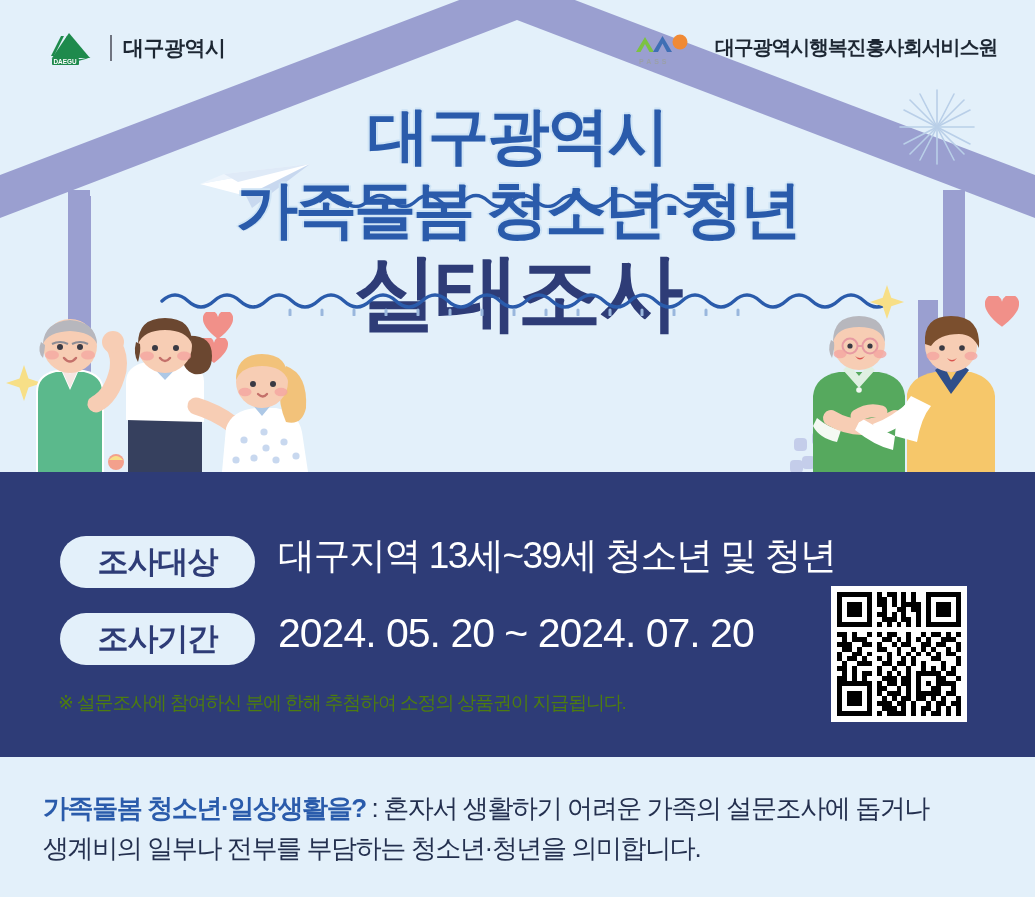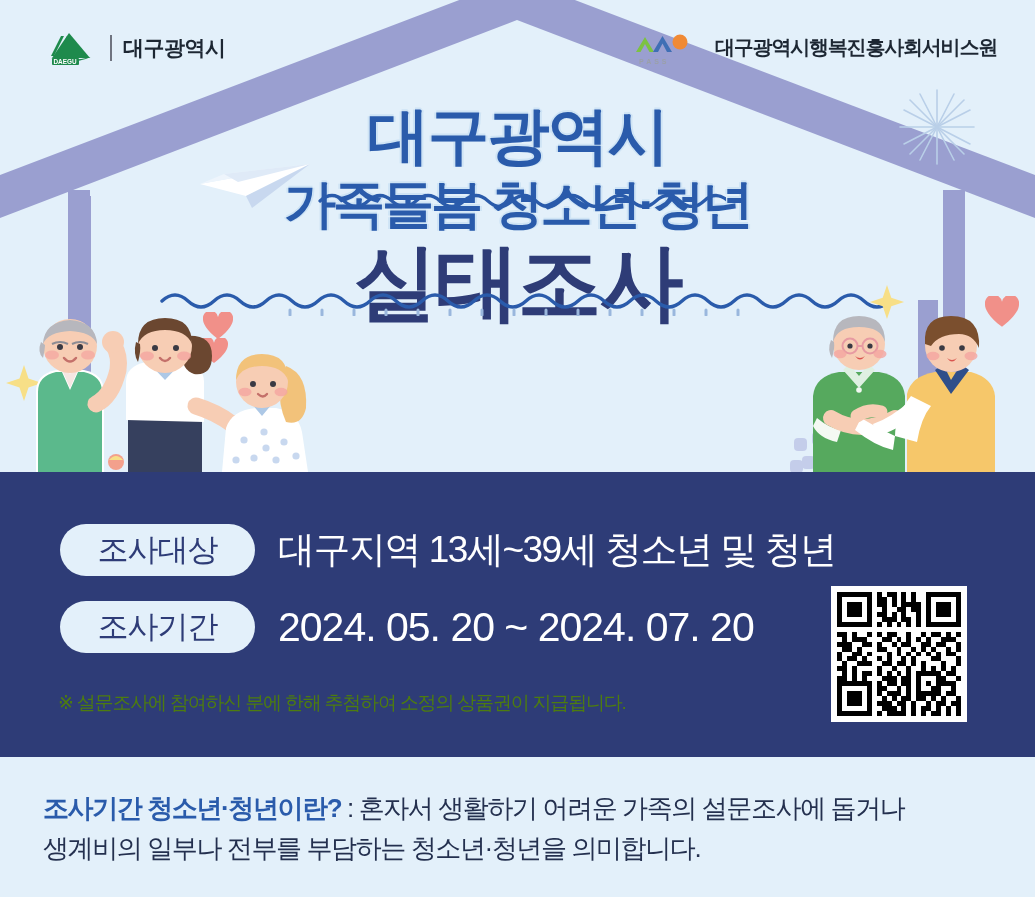--- a/index.html
+++ b/index.html
@@ -24,41 +24,41 @@
 
   .logo-right{position:absolute;right:38px;top:30px;display:flex;align-items:center;gap:26px;}
   .pass-mark{width:56px;height:34px;position:relative;}
   .pass-word{position:absolute;left:6px;bottom:-1px;font-size:7px;letter-spacing:3px;color:#9aa0a8;font-weight:bold;}
   .logo-text-right{font-size:20px;font-weight:bold;color:#1d2733;letter-spacing:-1.2px;white-space:nowrap;}
 
   
   .title-wrap{position:absolute;left:0;right:0;top:104px;text-align:center;}
   .t-line1{font-size:62px;font-weight:bold;color:#2a5bab;letter-spacing:-2px;line-height:1.02;
            text-shadow: -2px 0 0 #cfe4f5, 2px 0 0 #cfe4f5, 0 -2px 0 #cfe4f5;}
-  .t-line2{font-size:52px;font-weight:bold;color:#2a5bab;letter-spacing:-3px;line-height:1.05;margin-top:10px;
+  .t-line2{font-size:62px;font-weight:bold;color:#2a5bab;letter-spacing:-3px;line-height:1.05;margin-top:10px;
            text-shadow: -2px 0 0 #cfe4f5, 2px 0 0 #cfe4f5, 0 -2px 0 #cfe4f5;}
   .t-line3{font-size:84px;font-weight:bold;color:#2e3c77;letter-spacing:-2px;line-height:1.05;margin-top:6px;}
   .wave{position:absolute;}
 
   
   .heart{position:absolute;}
   .star{position:absolute;}
   .sparkle{position:absolute;}
   .plane{position:absolute;}
   .petals{position:absolute;}
 
   
   .people-left{position:absolute;left:0px;top:300px;width:320px;height:175px;}
   .people-right{position:absolute;right:10px;top:300px;width:230px;height:175px;}
 
   
   .info-panel{position:absolute;left:0;top:472px;width:1035px;height:285px;background:#2e3c77;}
   .info-row{position:absolute;display:flex;align-items:center;}
   .pill{background:#e3f0fa;border-radius:40px;display:flex;align-items:center;justify-content:center;
-        color:#2e3c77;font-weight:normal;letter-spacing:-1px;}
+        color:#2e3c77;font-weight:bold;letter-spacing:-1px;margin-top:12px;}
   .pill-target{width:195px;height:52px;font-size:31px;}
   .pill-period{width:195px;height:52px;font-size:31px;}
   .info-text{color:#ffffff;letter-spacing:-1.5px;white-space:nowrap;}
   .row-target{left:60px;top:524px;}
   .row-target .info-text{font-size:37px;margin-left:23px;}
   .row-period{left:60px;top:601px;}
   .row-period .info-text{font-size:41px;margin-left:23px;letter-spacing:-1px;text-align:right;}
   .b{font-weight:normal;}
   .note{position:absolute;left:58px;top:690px;color:#4d7c0f;font-size:19px;letter-spacing:-1.2px;white-space:nowrap;}
 
@@ -518,17 +518,17 @@
         <rect x="12" y="24" width="2" height="1"></rect>
           <rect x="15" y="24" width="1" height="1"></rect>
         <rect x="17" y="24" width="1" height="1"></rect>
           <rect x="19" y="24" width="1" height="1"></rect>
         <rect x="22" y="24" width="1" height="1"></rect>
       </g>
     </svg>
   </div>
 
   <div class="bottom">
-    <div class="bottom-line"><span class="accent">조사기간 청소년·청년이란?</span><span> : 혼자서 생활하기 어려운 가족의 설문조사에 돕거나</span></div>
+    <div class="bottom-line"><span class="accent">가족돌봄 청소년·일상생활을?</span><span> : 혼자서 생활하기 어려운 가족의 설문조사에 돕거나</span></div>
     <div class="bottom-line">생계비의 일부나  전부를 부담하는 청소년·청년을 의미합니다.</div>
   </div>
 
 </div>
 
 </body></html>

